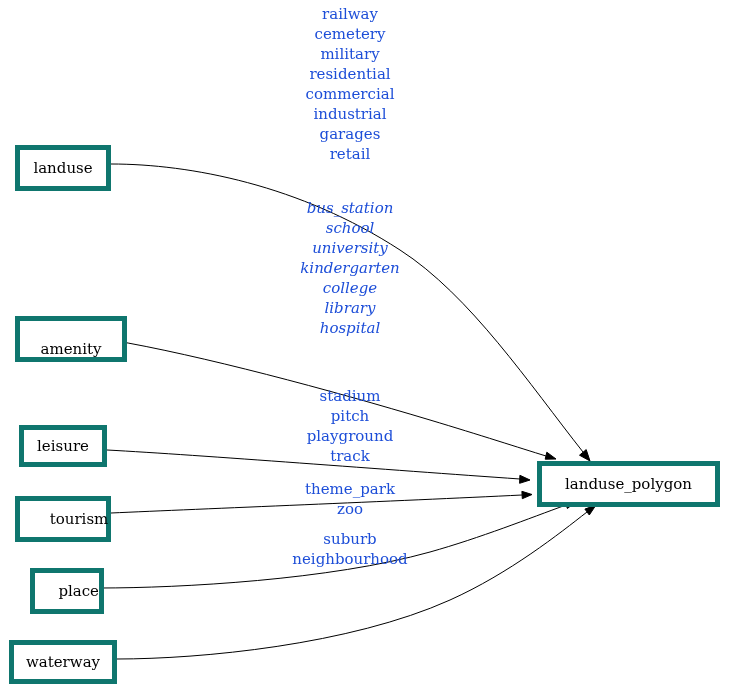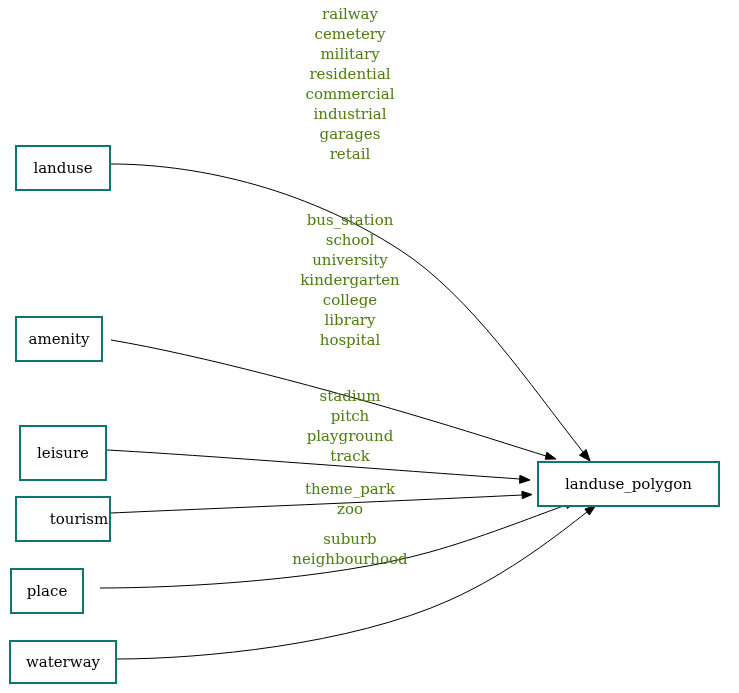--- a/index.html
+++ b/index.html
@@ -10,36 +10,36 @@
   #canvas {
     position: relative;
     width: 739px;
     height: 693px;
     background: #ffffff;
     font-family: "DejaVu Serif", "Liberation Serif", serif;
     overflow: hidden;
   }
   .node {
     position: absolute;
-    border: 2px solid #0f766e;
+    border: 5px solid #0f766e;
     background: #ffffff;
     box-sizing: border-box;
     display: flex;
     align-items: center;
     justify-content: center;
     font-size: 15px;
     color: #000000;
     line-height: 1;
     white-space: nowrap;
   }
   .edge-label {
     position: absolute;
     text-align: center;
     font-size: 15px;
-    color: #4d7c0f;
+    color: #1d4ed8;
     line-height: 20px;
     white-space: pre;
   }
   svg#edges {
     position: absolute;
     left: 0;
     top: 0;
     width: 739px;
     height: 693px;
     overflow: visible;
@@ -89,48 +89,48 @@
 
     <g>
       <path d="M117,659 C200,659 350,645 450,600 C510,573 560,533 587,512"></path>
       <polygon points="589.3,515 596,505 584.9,509.1"></polygon>
     </g>
   </svg>
 
   <div class="node" style="left:15px; top:145px; width:96px; height:46px;">
     <span>landuse</span>
   </div>
-  <div class="node" style="left:15px; top:316px; width:88px; height:46px;">
+  <div class="node" style="left:15px; top:316px; width:112px; height:46px;align-items:flex-end;">
     <span>amenity</span>
   </div>
-  <div class="node" style="left:19px; top:425px; width:88px; height:56px;">
+  <div class="node" style="left:19px; top:425px; width:88px; height:42px;">
     <span>leisure</span>
   </div>
   <div class="node" style="left:15px; top:496px; width:96px; height:46px;padding-left:32px;">
     <span>tourism</span>
   </div>
-  <div class="node" style="left:10px; top:568px; width:74px; height:46px;">
+  <div class="node" style="left:30px; top:568px; width:74px; height:46px;justify-content:flex-end;">
     <span>place</span>
   </div>
   <div class="node" style="left:9px; top:640px; width:108px; height:44px;">
     <span>waterway</span>
   </div>
   <div class="node" style="left:537px; top:461px; width:183px; height:46px;">
     <span>landuse_polygon</span>
   </div>
 
   <div class="edge-label" style="left:240px; top:4px; width:220px;">railway
 cemetery
 military
 residential
 commercial
 industrial
 garages
 retail</div>
-  <div class="edge-label" style="left:240px; top:210px; width:220px;">bus_station
+  <div class="edge-label" style="left:240px; top:198px; width:220px;font-style:italic;">bus_station
 school
 university
 kindergarten
 college
 library
 hospital</div>
   <div class="edge-label" style="left:240px; top:366px; width:220px;margin-top:20px;">stadium
 pitch
 playground
 track</div>

